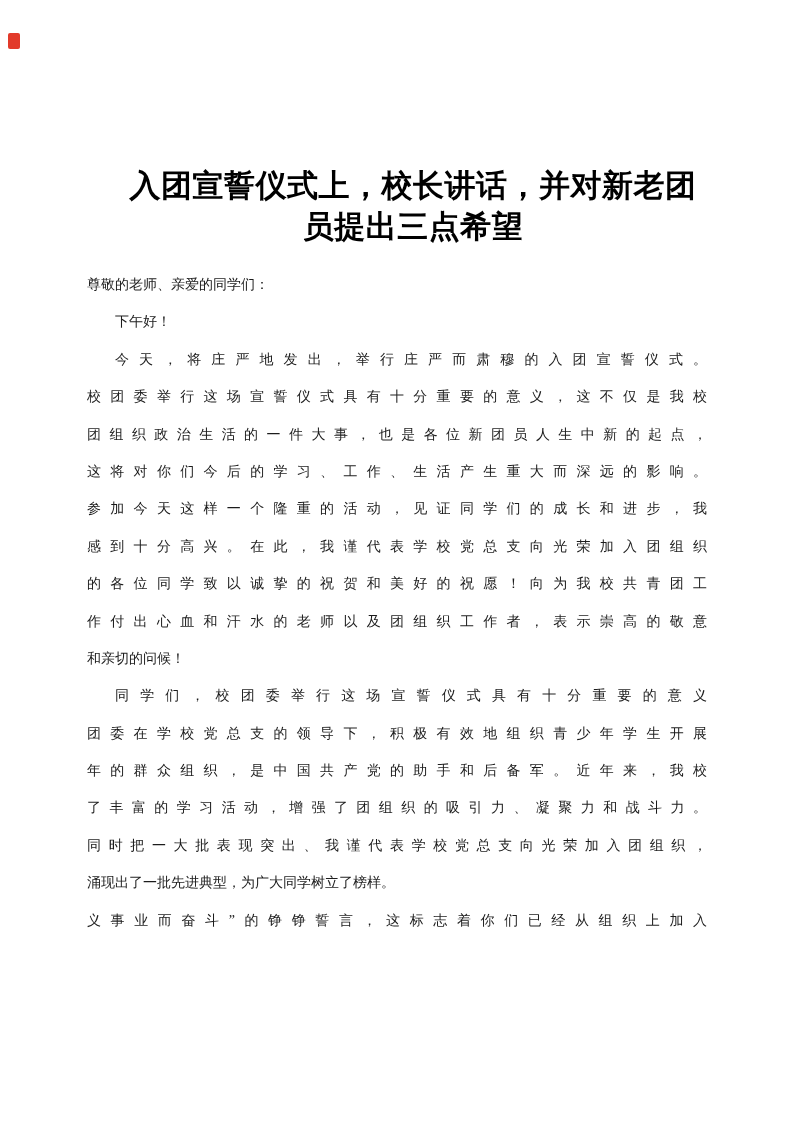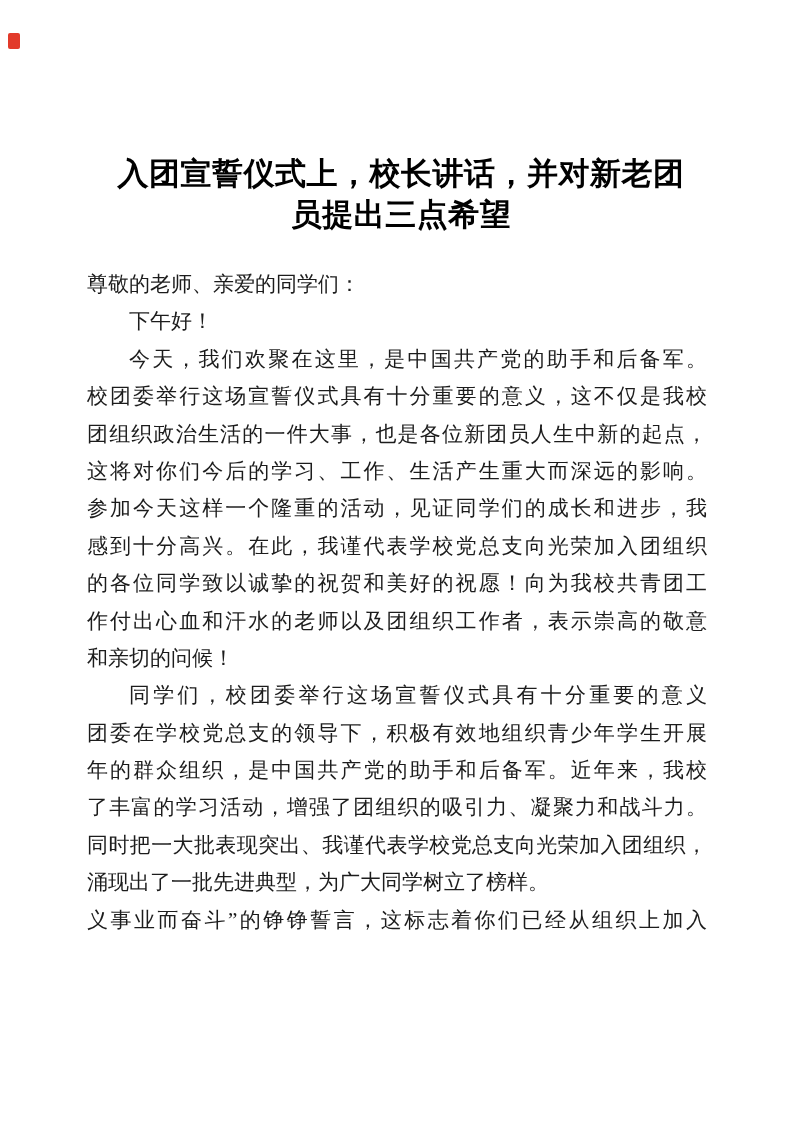--- a/index.html
+++ b/index.html
@@ -22,36 +22,36 @@
     width: 12px;
     height: 16px;
     border-radius: 2px;
     background: #e23a2a;
   }
   .doc-title {
     position: absolute;
     top: 149px;
     left: 87px;
     width: 620px;
-    margin: 4px;
+    margin: 16px;
     text-align: center;
     color: #000000;
     font-family: "Liberation Sans", "DejaVu Sans", sans-serif;
     font-weight: 700;
     font-size: 31px;
     line-height: 41px;
     letter-spacing: 0.5px;
   }
   .doc-body {
     position: absolute;
     top: 266px;
     left: 87px;
     width: 620px;
     color: #1c1c1c;
-    font-size: 21px;
+    font-size: 14px;
     line-height: 37.4px;
   }
   .text-line {
     height: 37.4px;
     white-space: nowrap;
     text-align: left;
     overflow: visible;
   }
   .text-line.fill {
     text-align: justify;
@@ -69,21 +69,21 @@
   <div class="corner-mark" style="background: rgb(226, 58, 42);"></div>
 
   <h1 class="doc-title">
     <div>入团宣誓仪式上，校长讲话，并对新老团</div>
     <div>员提出三点希望</div>
   </h1>
 
   <div class="doc-body">
       <div class="text-line">尊敬的老师、亲爱的同学们：</div>
       <div class="text-line indent">下午好！</div>
-      <div class="text-line indent fill">今天，我们欢聚在这里，是中国共产党的助手和后备军。</div>
+      <div class="text-line indent fill">今天，将庄严地发出，举行庄严而肃穆的入团宣誓仪式。</div>
       <div class="text-line fill">校团委举行这场宣誓仪式具有十分重要的意义，这不仅是我校</div>
       <div class="text-line fill">团组织政治生活的一件大事，也是各位新团员人生中新的起点，</div>
       <div class="text-line fill">这将对你们今后的学习、工作、生活产生重大而深远的影响。</div>
       <div class="text-line fill">参加今天这样一个隆重的活动，见证同学们的成长和进步，我</div>
       <div class="text-line fill">感到十分高兴。在此，我谨代表学校党总支向光荣加入团组织</div>
       <div class="text-line fill">的各位同学致以诚挚的祝贺和美好的祝愿！向为我校共青团工</div>
       <div class="text-line fill">作付出心血和汗水的老师以及团组织工作者，表示崇高的敬意</div>
       <div class="text-line">和亲切的问候！</div>
       <div class="text-line indent fill">同学们，校团委举行这场宣誓仪式具有十分重要的意义</div>
       <div class="text-line fill">团委在学校党总支的领导下，积极有效地组织青少年学生开展</div>

